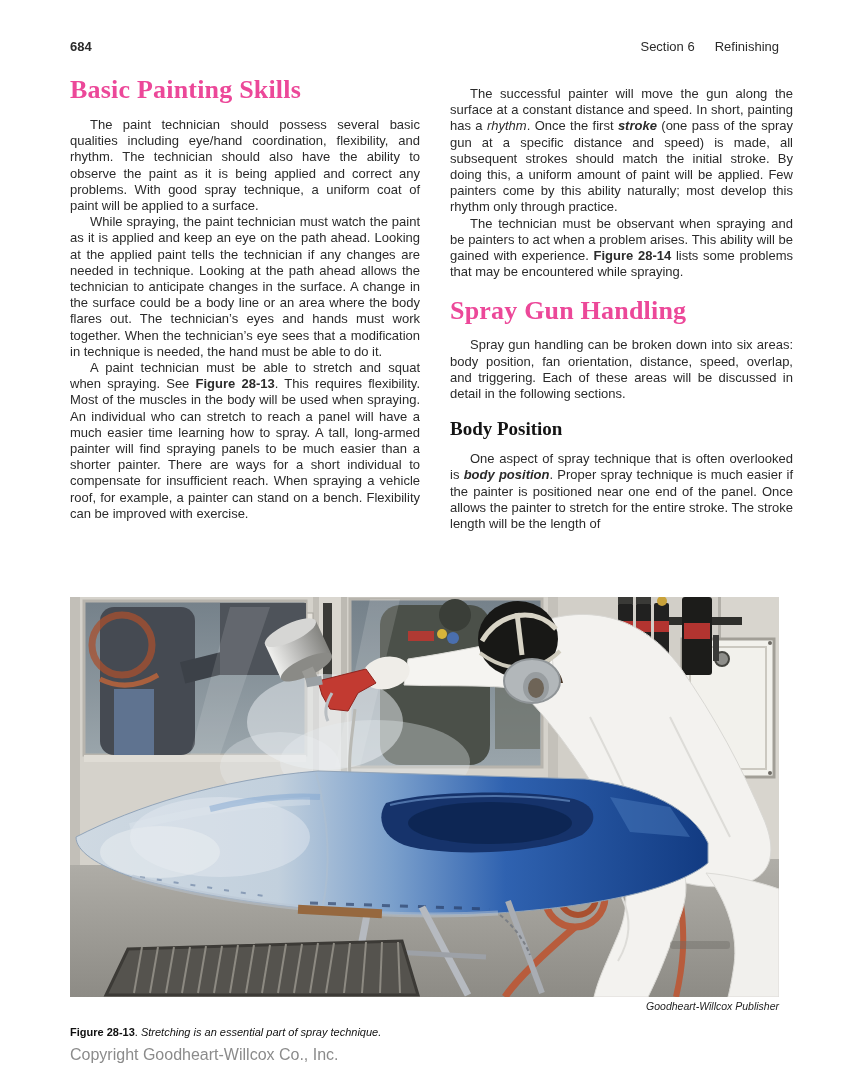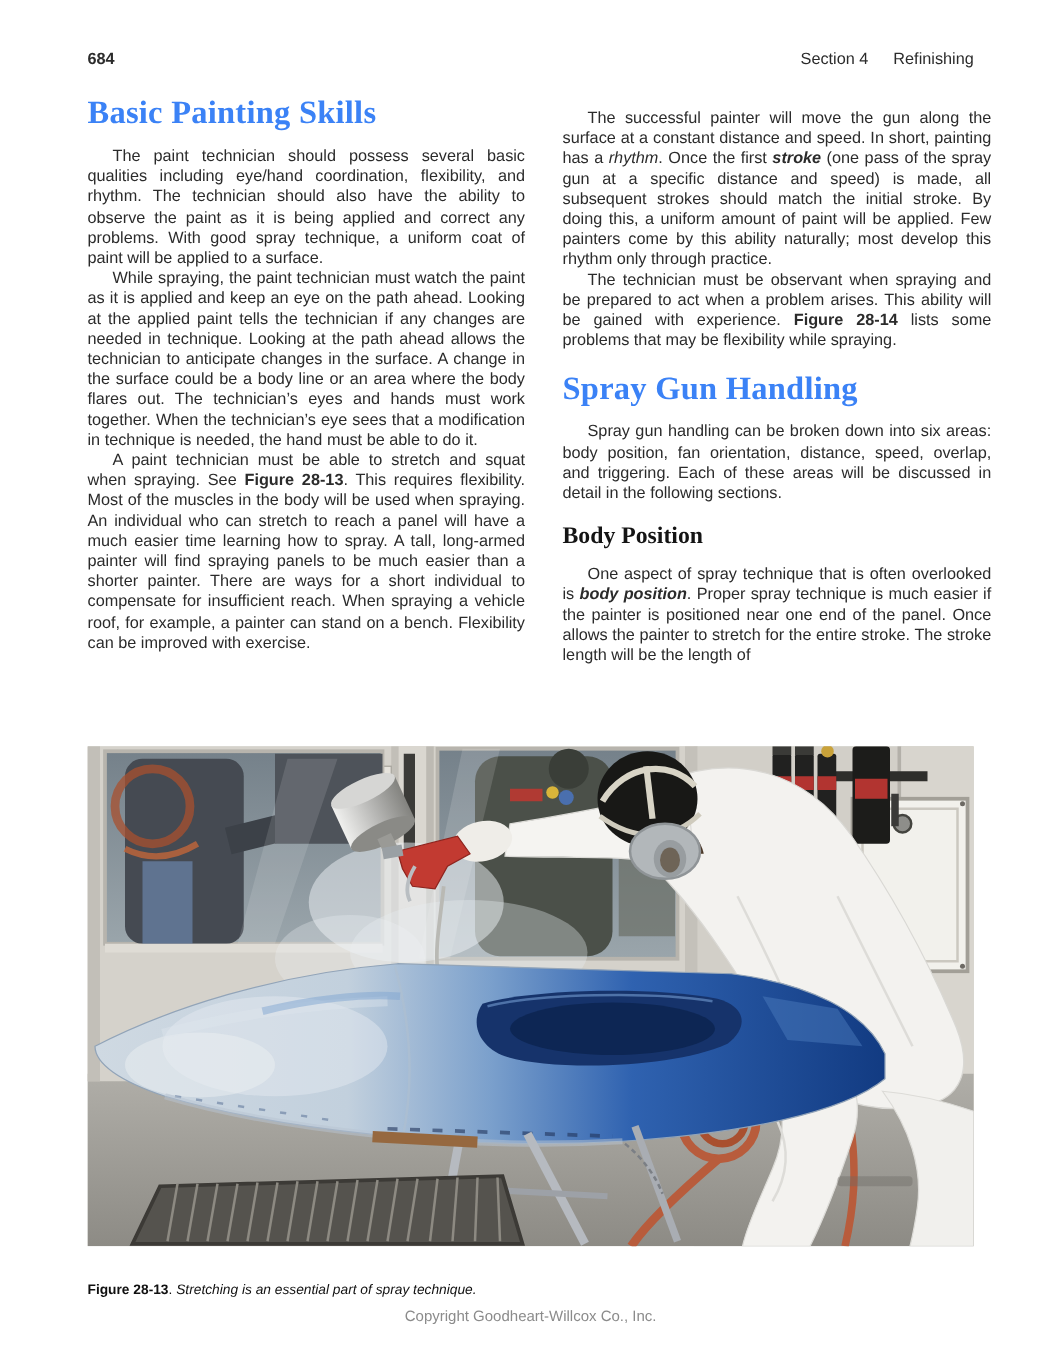--- a/index.html
+++ b/index.html
@@ -15,21 +15,21 @@
   .runhead .pagenum { font-weight:bold; }
   .runhead .rh-right span + span { margin-left:20px; }
 
   .col { position:absolute; text-align:justify; font-size:13px; line-height:16.2px; }
   .col p { margin:0; text-indent:20px; }
   .col-left  { left:70px;  top:72px; width:350px; }
   .col-right { left:450px; top:82px; width:343px; }
 
   h1.blue {
     font-family:"Liberation Serif", serif; font-weight:bold;
-    color:#3b82f6; font-size:26px; line-height:28px;
+    color:#ec4899; font-size:26px; line-height:28px;
     margin:0 0 13px 0; text-indent:0; text-align:left; letter-spacing:0.2px;
   }
   .col-right h1.blue { margin:17px 0 12px 0; }
   h2.sub {
     font-family:"Liberation Serif", serif; font-weight:bold;
     color:#141414; font-size:19px; line-height:22px;
     margin:16px 0 11px 0; text-indent:0; text-align:left;
   }
   .figref { font-weight:bold; }
   .bi { font-weight:bold; font-style:italic; }
@@ -40,45 +40,45 @@
 
   .credit {
     position:absolute; left:70px; top:996px; width:709px;
     text-align:right; font-size:10.5px; font-style:italic; color:#1d1d1d;
   }
   .figcap { position:absolute; left:70px; top:1011px; width:709px; font-size:11px; color:#101010; }
   .figcap .label { font-weight:bold; }
   .figcap .capt { font-style:italic; }
   .copyright {
     position:absolute; left:70px; top:1042px; width:709px;
-    text-align:center; font-size:12px; color:#8b8b8b;
+    text-align:left; font-size:16px; color:#8b8b8b;
   }
 </style>
 </head>
 <body>
 
 <div class="page">
 
   <div class="runhead">
     <span class="pagenum">684</span>
     <span class="rh-right">
-      <span>Section 4</span><span>Refinishing</span>
+      <span>Section 6</span><span>Refinishing</span>
     </span>
   </div>
 
   <div class="col col-left">
     <h1 class="blue">Basic Painting Skills</h1>
     <p>The paint technician should possess several basic qualities including eye/hand coordination, flexibility, and rhythm. The technician should also have the ability to observe the paint as it is being applied and correct any problems. With good spray technique, a uniform coat of paint will be applied to a surface.</p>
     <p>While spraying, the paint technician must watch the paint as it is applied and keep an eye on the path ahead. Looking at the applied paint tells the technician if any changes are needed in technique. Looking at the path ahead allows the technician to anticipate changes in the surface. A change in the surface could be a body line or an area where the body flares out. The technician’s eyes and hands must work together. When the technician’s eye sees that a modification in technique is needed, the hand must be able to do it.</p>
     <p><span>A paint technician must be able to stretch and squat when spraying. See </span><b class="figref">Figure 28-13</b><span>. This requires flexibility. Most of the muscles in the body will be used when spraying. An individual who can stretch to reach a panel will have a much easier time learning how to spray. A tall, long-armed painter will find spraying panels to be much easier than a shorter painter. There are ways for a short individual to compensate for insufficient reach. When spraying a vehicle roof, for example, a painter can stand on a bench. Flexibility can be improved with exercise.</span></p>
   </div>
 
   <div class="col col-right">
     <p><span>The successful painter will move the gun along the surface at a constant distance and speed. In short, painting has a </span><i class="it">rhythm</i><span>. Once the first </span><span class="bi">stroke</span><span> (one pass of the spray gun at a specific distance and speed) is made, all subsequent strokes should match the initial stroke. By doing this, a uniform amount of paint will be applied. Few painters come by this ability naturally; most develop this rhythm only through practice.</span></p>
-    <p><span>The technician must be observant when spraying and be prepared to act when a problem arises. This ability will be gained with experience. </span><b class="figref">Figure 28-14</b><span> lists some problems that may be flexibility while spraying.</span></p>
+    <p><span>The technician must be observant when spraying and be painters to act when a problem arises. This ability will be gained with experience. </span><b class="figref">Figure 28-14</b><span> lists some problems that may be encountered while spraying.</span></p>
     <h1 class="blue">Spray Gun Handling</h1>
     <p>Spray gun handling can be broken down into six areas: body position, fan orientation, distance, speed, overlap, and triggering. Each of these areas will be discussed in detail in the following sections.</p>
     <h2 class="sub">Body Position</h2>
     <p><span>One aspect of spray technique that is often overlooked is </span><span class="bi">body position</span><span>. Proper spray technique is much easier if the painter is positioned near one end of the panel. Once allows the painter to stretch for the entire stroke. The stroke length will be the length of</span></p>
   </div>
 
   <div class="figwrap">
     <svg viewBox="0 0 709 400" preserveAspectRatio="none">
       <defs>
         <linearGradient id="gHood" x1="0" y1="0" x2="1" y2="0">
@@ -266,18 +266,19 @@
         <line x1="296" y1="345" x2="292" y2="396" stroke="#8d8a82" stroke-width="2"></line>
         <line x1="312" y1="345" x2="310" y2="396" stroke="#8d8a82" stroke-width="2"></line>
         <line x1="328" y1="345" x2="330" y2="396" stroke="#8d8a82" stroke-width="2"></line>
       </g>
 
       <rect x="228" y="310" width="84" height="9" fill="#96683f" transform="rotate(3 270 314)"></rect>
       <rect x="600" y="344" width="60" height="8" rx="3" fill="#6b6a65" opacity="0.4"></rect>
     </svg>
   </div>
 
+  <div class="credit">Goodheart-Willcox Publisher</div>
 
   <p class="figcap"><span class="label">Figure 28-13</span><span>. </span><span class="capt">Stretching is an essential part of spray technique.</span></p>
 
   <div class="copyright">Copyright Goodheart-Willcox Co., Inc.</div>
 
 </div>
 
 </body></html>

